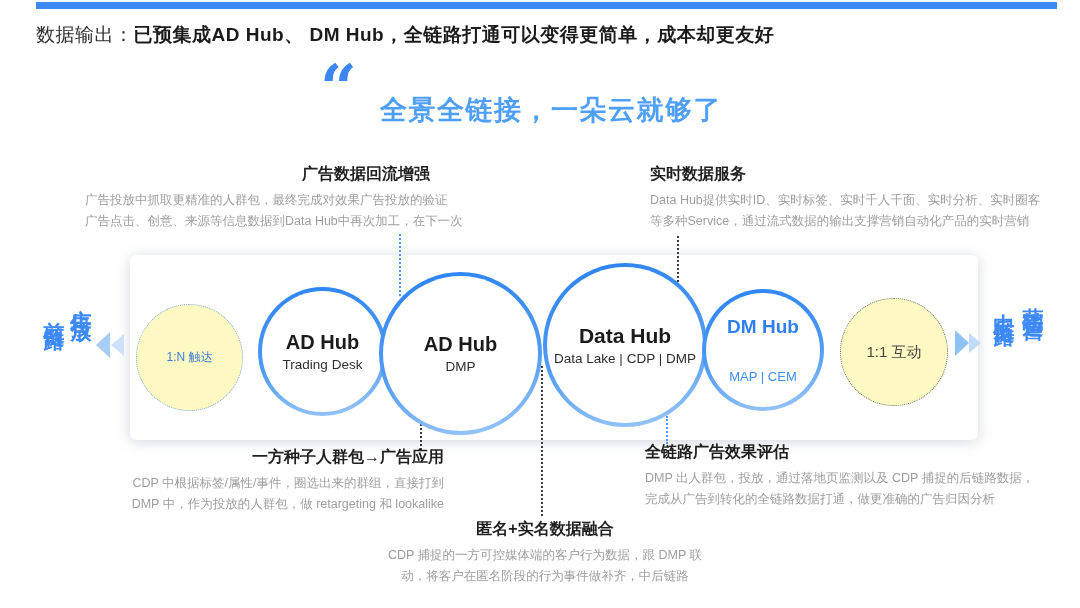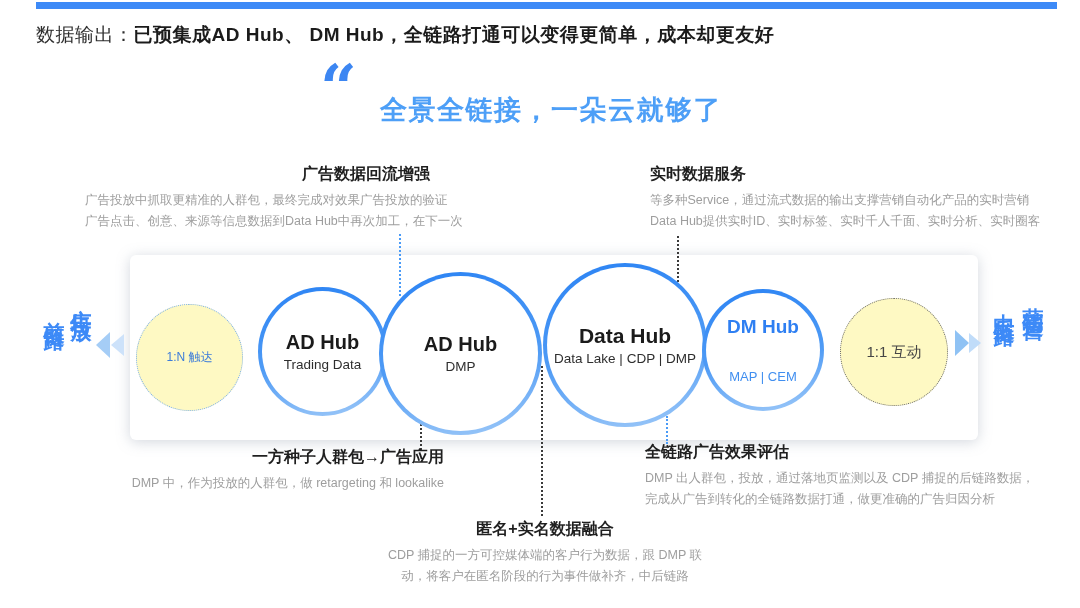--- a/index.html
+++ b/index.html
@@ -86,22 +86,22 @@
 <div class="abs" id="quote-mark">“</div>
 <div class="abs" id="quote-text">全景全链接，一朵云就够了</div>
 
 <div class="abs" id="ann-top-left">
   <div class="ann-title">广告数据回流增强</div>
   <div class="ann-line">广告投放中抓取更精准的人群包，最终完成对效果广告投放的验证</div>
   <div class="ann-line">广告点击、创意、来源等信息数据到Data Hub中再次加工，在下一次</div>
 </div>
 <div class="abs" id="ann-top-right">
   <div class="ann-title">实时数据服务</div>
+  <div class="ann-line">Data Hub提供实时ID、实时标签、实时千人千面、实时分析、实时圈客</div>
   <div class="ann-line">等多种Service，通过流式数据的输出支撑营销自动化产品的实时营销</div>
-  <div class="ann-line">Data Hub提供实时ID、实时标签、实时千人千面、实时分析、实时圈客</div>
 </div>
 
 <div class="abs" id="panel"></div>
 <div class="connector blue" id="line-adflow"></div>
 <div class="connector dark" id="line-realtime"></div>
 <div class="connector dark" id="line-seed"></div>
 <div class="connector dark" id="line-anon"></div>
 <div class="connector blue" id="line-eval"></div>
 
 <div class="vlabel" id="vl-front">前链路</div>
@@ -119,40 +119,41 @@
   </svg>
 </div>
 <div class="vlabel" id="vl-midback">中后链路</div>
 <div class="vlabel" id="vl-marketing">营销运营</div>
 
 <div class="circle" id="c-reach">
   <div>1:N 触达</div>
 </div>
 <div class="circle outlined" id="c-adhub-td">
   <div class="node-title">AD Hub</div>
-  <div class="node-sub">Trading Data</div>
+  <div class="node-sub">Trading Desk</div>
 </div>
 <div class="circle outlined" id="c-adhub-dmp">
   <div class="node-title">AD Hub</div>
   <div class="node-sub">DMP</div>
 </div>
 <div class="circle outlined" id="c-datahub">
   <div class="node-title">Data Hub</div>
   <div class="node-sub">Data Lake | CDP | DMP</div>
 </div>
 <div class="circle outlined" id="c-dmhub">
   <div class="node-title">DM Hub</div>
   <div class="node-sub">MAP | CEM</div>
 </div>
 <div class="circle" id="c-interact">
   <div>1:1 互动</div>
 </div>
 
 <div class="abs" id="ann-bottom-left">
   <div class="ann-title">一方种子人群包→广告应用</div>
+  <div class="ann-line">CDP 中根据标签/属性/事件，圈选出来的群组，直接打到</div>
   <div class="ann-line">DMP 中，作为投放的人群包，做 retargeting 和 lookalike</div>
 </div>
 <div class="abs" id="ann-bottom-mid">
   <div class="ann-title">匿名+实名数据融合</div>
   <div class="ann-line">CDP 捕捉的一方可控媒体端的客户行为数据，跟 DMP 联</div>
   <div class="ann-line">动，将客户在匿名阶段的行为事件做补齐，中后链路</div>
 </div>
 <div class="abs" id="ann-bottom-right">
   <div class="ann-title">全链路广告效果评估</div>
   <div class="ann-line">DMP 出人群包，投放，通过落地页监测以及 CDP 捕捉的后链路数据，</div>

